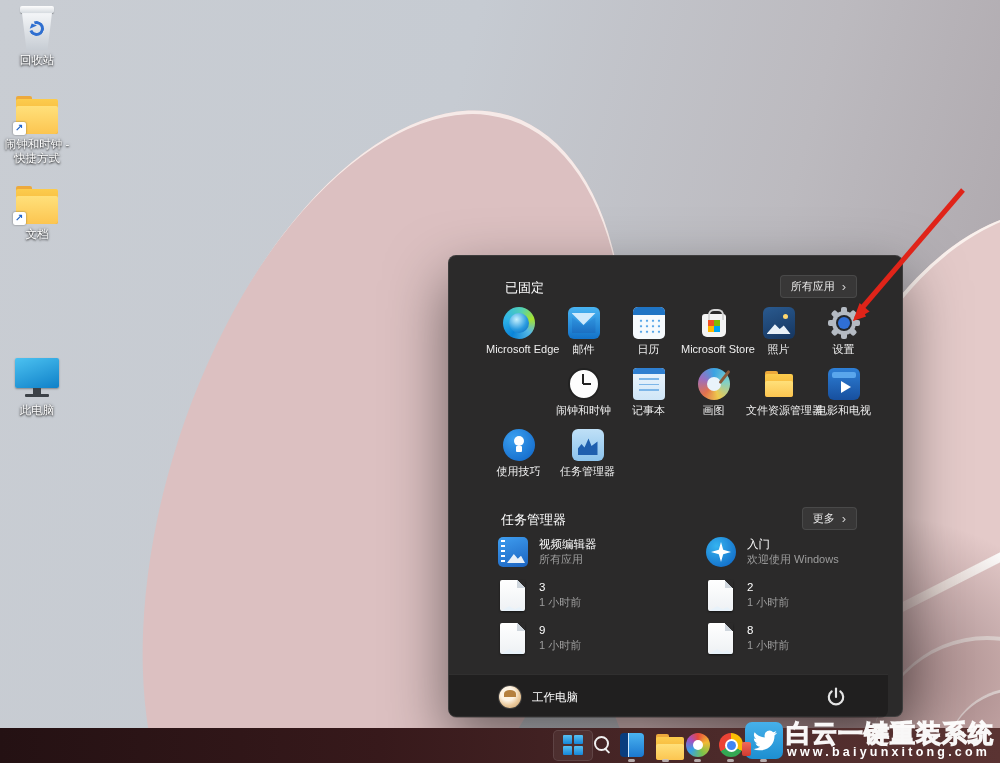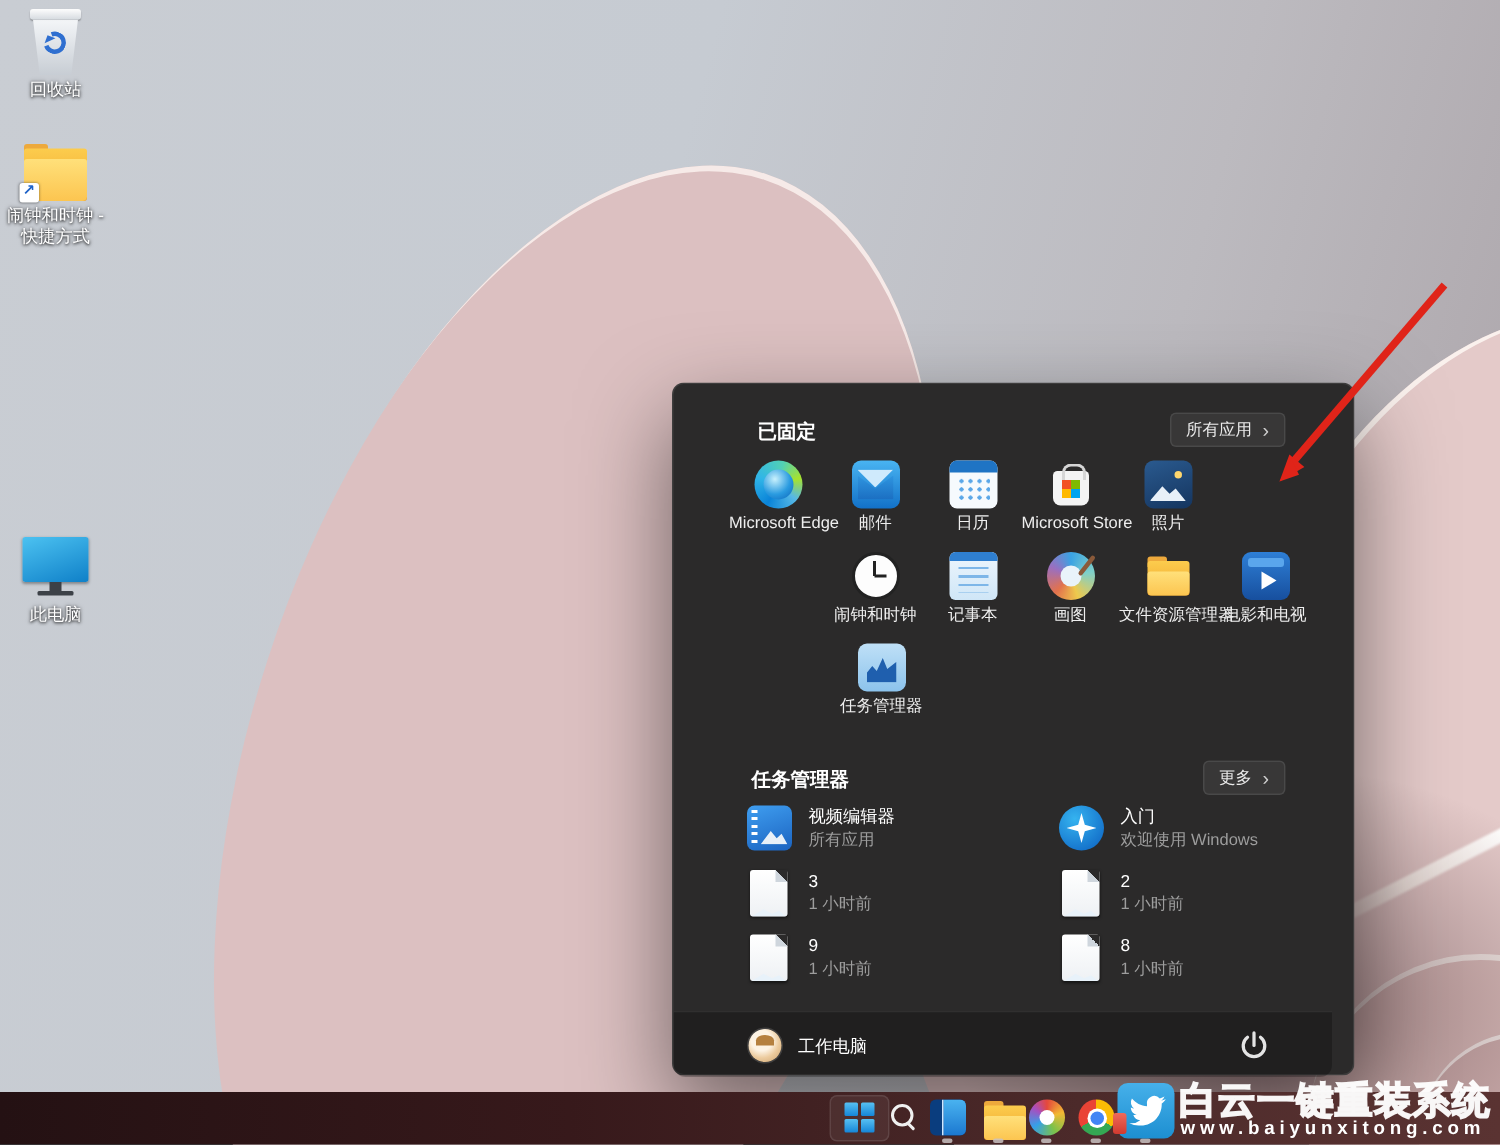--- a/index.html
+++ b/index.html
@@ -58,31 +58,31 @@
   .i-pc{width:46px;height:42px;}
   .pc-screen{position:absolute;left:1px;right:1px;top:0;height:30px;border-radius:2px;
     background:linear-gradient(160deg,#4cc2f1,#0f80c8);box-shadow:0 1px 2px rgba(0,0,0,.35);}
   .pc-stand{position:absolute;left:19px;top:30px;width:8px;height:6px;background:#3c4147;}
   .pc-base{position:absolute;left:11px;top:36px;width:24px;height:3px;border-radius:1px;background:#3c4147;}
 
   
   .start-menu{position:absolute;left:448px;top:255px;width:455px;height:462px;border-radius:8px;
     background:#2b2a2a;border:1px solid rgba(255,255,255,.09);
     box-shadow:0 24px 60px rgba(0,0,0,.5);}
-  .sec-h{position:absolute;font-size:13px;font-weight:bold;color:#fff;}
+  .sec-h{position:absolute;font-size:13px;font-weight:normal;color:#fff;}
   .menu-btn{position:absolute;display:flex;align-items:center;gap:7px;height:23px;padding:0 10px;
     font-size:11px;color:#eaeaea;background:#383737;border:1px solid rgba(255,255,255,.09);
     border-radius:4px;cursor:pointer;}
   .menu-btn .chev{font-size:13px;line-height:1;color:#cfcfcf;}
 
   .pin{position:absolute;width:65px;text-align:center;cursor:pointer;}
   .plabel{margin-top:4px;font-size:11px;color:#eeeeee;line-height:1.15;white-space:nowrap;}
   .ic32{position:relative;width:32px;height:32px;margin:0 auto;}
 
-  .rec{position:absolute;display:flex;align-items:flex-end;gap:11px;width:195px;cursor:pointer;}
+  .rec{position:absolute;display:flex;align-items:center;gap:11px;width:195px;cursor:pointer;}
   .ic30{position:relative;width:30px;height:30px;flex:0 0 auto;}
   .rtitle{font-size:11.5px;color:#fff;line-height:1.3;}
   .rsub{font-size:11px;color:#9d9d9d;line-height:1.3;}
 
   .user-bar{position:absolute;left:0;right:14px;top:418px;height:44px;border-radius:0 0 8px 8px;
     background:rgba(0,0,0,.25);border-top:1px solid rgba(255,255,255,.07);}
   .avatar{position:absolute;left:50px;top:11px;width:22px;height:22px;border-radius:50%;
     background:radial-gradient(circle at 40% 35%,#fdf3e4 0 35%,#eccb9e 60%,#caa06b);box-shadow:0 0 0 1px rgba(255,255,255,.15);}
   .avatar::after{content:"";position:absolute;left:5px;top:4px;width:12px;height:7px;border-radius:50% 50% 0 0;background:#b5803f;}
   .user-name{position:absolute;left:83px;top:15px;font-size:11.5px;color:#fff;}
@@ -243,20 +243,29 @@
   </div>
   <div class="dicon" style="top:96px">
     <div class="dic i-dfolder">
       <div class="df-tab"></div>
         <div class="df-back"></div>
         <div class="df-front"></div>
         <div class="shortcut"></div>
     </div>
     <div class="dlabel">闹钟和时钟 - 快捷方式</div>
   </div>
+  <div class="dicon" style="top:186px">
+    <div class="dic i-dfolder">
+      <div class="df-tab"></div>
+        <div class="df-back"></div>
+        <div class="df-front"></div>
+        <div class="shortcut"></div>
+    </div>
+    <div class="dlabel">文档</div>
+  </div>
   <div class="dicon" style="top:358px">
     <div class="dic i-pc">
       <div class="pc-screen"></div>
         <div class="pc-stand"></div>
         <div class="pc-base"></div>
     </div>
     <div class="dlabel">此电脑</div>
   </div>
 
   <div class="start-menu">
@@ -280,20 +289,31 @@
     </div>
     <div class="pin" style="left:232px;top:51px">
       <div class="ic32 i-store">
           <span class="ms4"></span>
         </div>
       <div class="plabel">Microsoft Store</div>
     </div>
     <div class="pin" style="left:297px;top:51px">
       <div class="ic32 i-photos"></div>
       <div class="plabel">照片</div>
+    </div>
+    <div class="pin" style="left:362px;top:51px">
+      <div class="ic32 i-gear">
+        <i class="tooth"></i>
+          <i class="tooth t45"></i>
+          <i class="tooth t90"></i>
+          <i class="tooth t135"></i>
+        <span class="gear-ring"></span>
+          <span class="gear-core"></span>
+      </div>
+      <div class="plabel">设置</div>
     </div>
 
     <div class="pin" style="left:102px;top:112px">
       <div class="ic32 i-clock"></div>
       <div class="plabel">闹钟和时钟</div>
     </div>
     <div class="pin" style="left:167px;top:112px">
       <div class="ic32 i-note"></div>
       <div class="plabel">记事本</div>
     </div>
@@ -309,20 +329,24 @@
             <div class="df-front"></div>
           </div>
       </div>
       <div class="plabel">文件资源管理器</div>
     </div>
     <div class="pin" style="left:362px;top:112px">
       <div class="ic32 i-movies"></div>
       <div class="plabel">电影和电视</div>
     </div>
 
+    <div class="pin" style="left:37px;top:173px">
+      <div class="ic32 i-tips"></div>
+      <div class="plabel">使用技巧</div>
+    </div>
     <div class="pin" style="left:106px;top:173px">
       <div class="ic32 i-task"></div>
       <div class="plabel">任务管理器</div>
     </div>
 
     <div class="sec-h" style="left:52px;top:255px">任务管理器</div>
     <div class="menu-btn" style="right:45px;top:251px">
       <span>更多</span>
       <span class="chev">›</span>
     </div>

